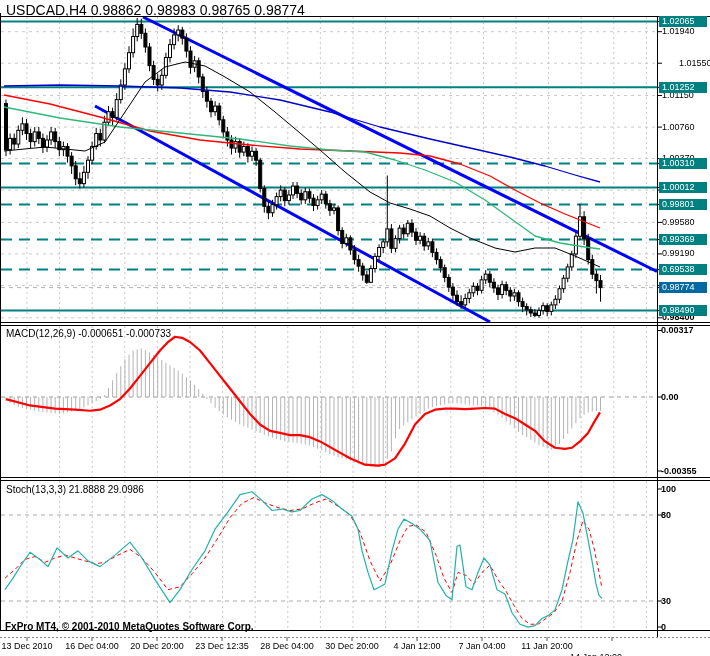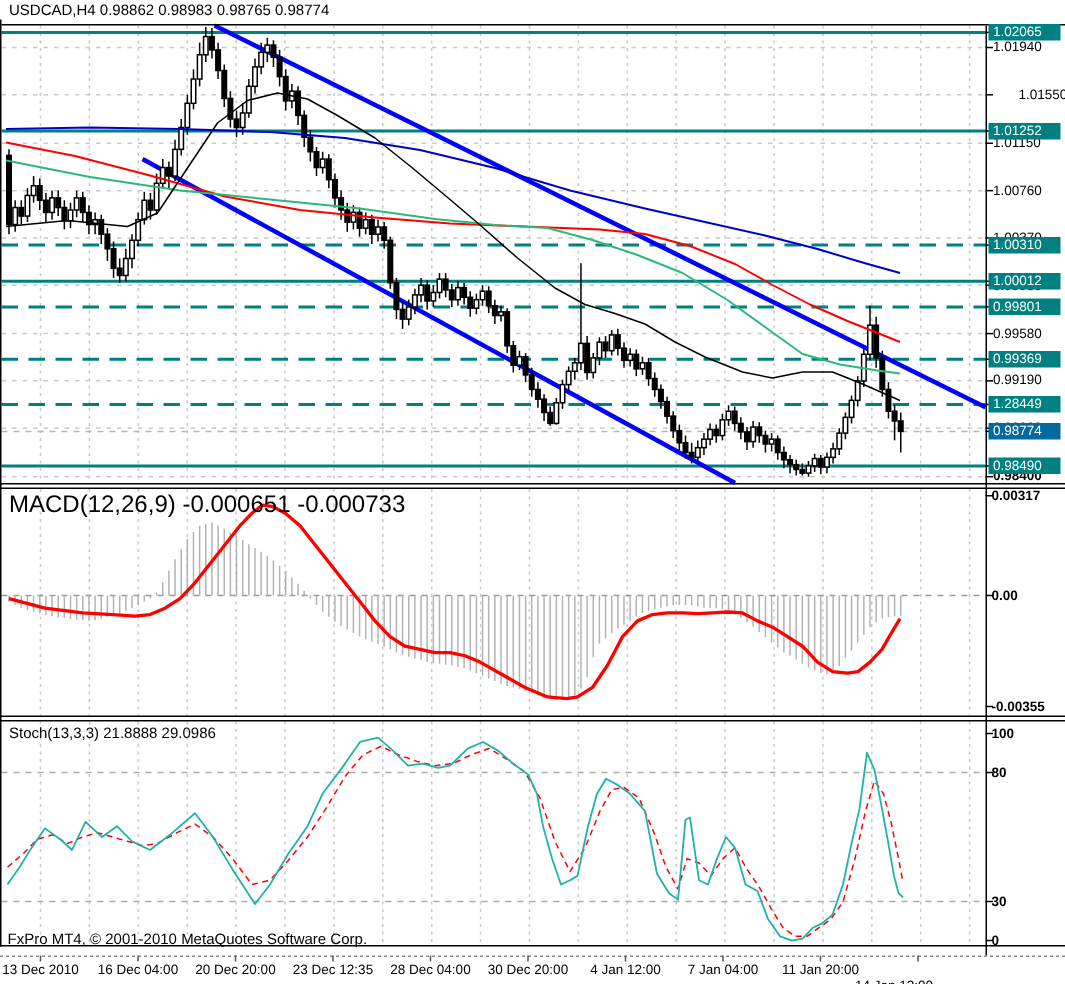--- a/index.html
+++ b/index.html
@@ -1,23 +1,23 @@
 <!DOCTYPE html>
 <html><head>
 <meta charset="utf-8">
 <style>
   html,body{margin:0;padding:0;background:#fff;}
   .chart{position:relative;width:710px;height:656px;background:#fff;overflow:hidden;
          font-family:"Liberation Sans",sans-serif;font-size:9px;color:#000;}
   svg{position:absolute;left:0;top:0;}
   .label{position:absolute;white-space:nowrap;}
-  .title{left:6px;top:2px;font-size:10px;}
-  .ind-macd{left:6px;top:328px;font-size:16px;}
+  .title{left:6px;top:2px;font-size:14px;}
+  .ind-macd{left:6px;top:328px;font-size:10px;}
   .ind-stoch{left:6px;top:484px;font-size:10px;}
-  .copyright{left:5px;top:621px;font-size:10px;}
+  .copyright{left:5px;top:621px;font-size:10px;font-weight:bold;}
   .axis-container{position:absolute;left:0;top:0;width:710px;height:656px;pointer-events:none;}
   .pl{position:absolute;left:659px;width:48px;height:11px;line-height:11px;font-size:9px;
       padding-left:3px;box-sizing:border-box;white-space:nowrap;}
   .pl.teal{background:#008080;color:#fff;}
   .pl.cur{background:#0369a1;color:#fff;}
   .sidelabel{position:absolute;left:661px;height:11px;line-height:11px;font-size:9px;white-space:nowrap;font-weight:bold;}
   .datelabel{position:absolute;top:641px;width:84px;margin-left:-42px;text-align:center;font-size:9px;white-space:nowrap;}
 </style>
 </head>
 <body>
@@ -620,21 +620,21 @@
       <div class="sidelabel" style="top: 483.5px;">100</div>
       <div class="sidelabel" style="top: 509.5px;">80</div>
       <div class="sidelabel" style="top: 595.5px;">30</div>
       <div class="sidelabel" style="top: 621.5px;">0</div>
       <div class="pl teal" style="top: 16.1px;">1.02065</div>
       <div class="pl teal" style="top: 81.8px;">1.01252</div>
       <div class="pl teal" style="top: 157.9px;">1.00310</div>
       <div class="pl teal" style="top: 182px;">1.00012</div>
       <div class="pl teal" style="top: 199.1px;">0.99801</div>
       <div class="pl teal" style="top: 234px;">0.99369</div>
-      <div class="pl teal" style="top: 264.1px;">1.28449</div>
+      <div class="pl teal" style="top: 264.1px;">0.69538</div>
       <div class="pl teal" style="top: 305.1px;">0.98490</div>
       <div class="pl cur" style="top: 282.1px;">0.98774</div>
     </div>
   <div class="axis-container" id="xaxis">
       <div class="datelabel" style="left: 27px;">13 Dec 2010</div>
       <div class="datelabel" style="left: 92px;">16 Dec 04:00</div>
       <div class="datelabel" style="left: 157px;">20 Dec 20:00</div>
       <div class="datelabel" style="left: 222px;">23 Dec 12:35</div>
       <div class="datelabel" style="left: 287px;">28 Dec 04:00</div>
       <div class="datelabel" style="left: 352px;">30 Dec 20:00</div>

